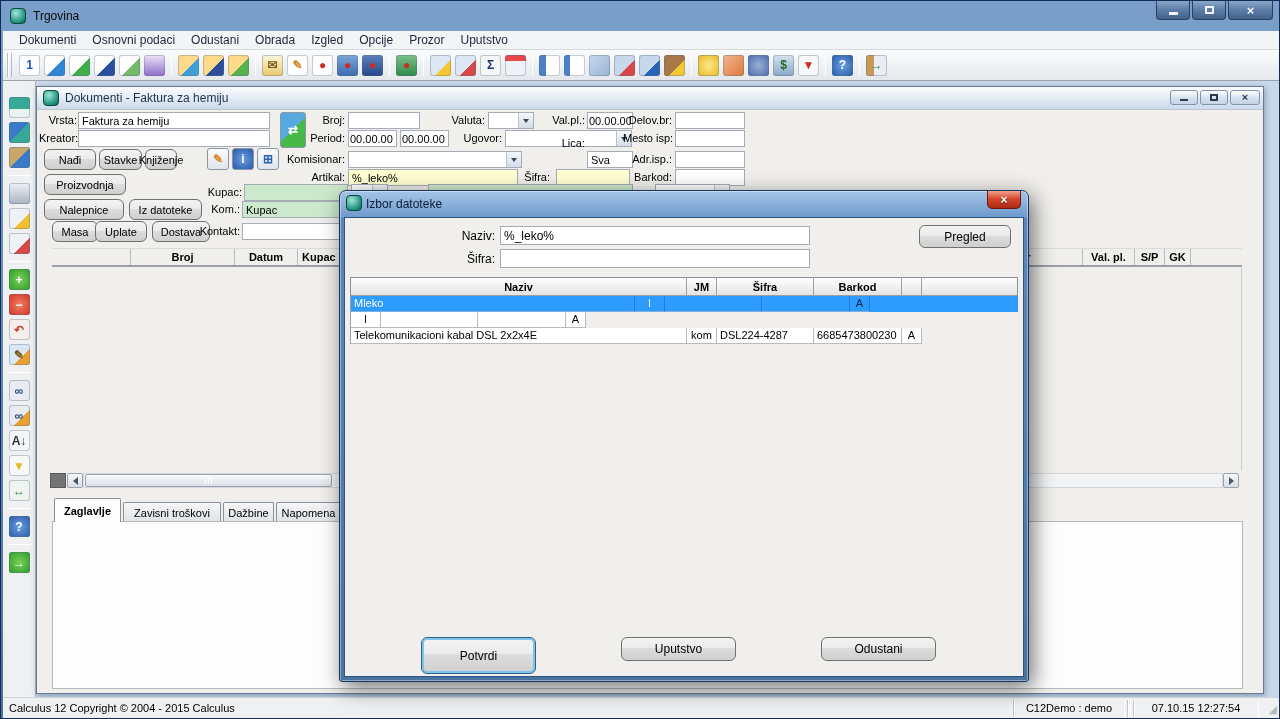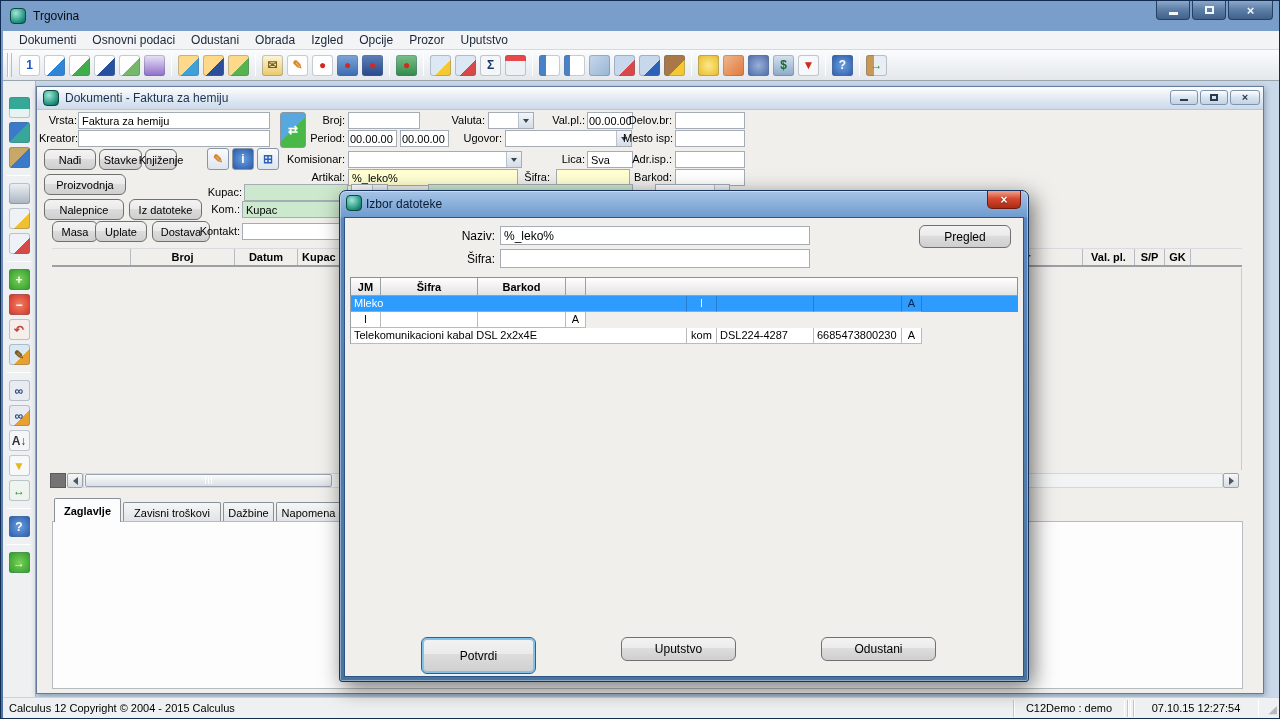--- a/index.html
+++ b/index.html
@@ -252,21 +252,21 @@
           <span style="color:#d8862a">✎</span>
         </div>
       <div class="ibtn" style="left: 195px;top:61px;background:radial-gradient(#6aa0e0,#2858a8);color:#fff">i</div>
       <div class="ibtn" style="left:220px;top:61px">
           <span style="color:#2a62b8">⊞</span>
         </div>
       <div class="lbl" style="left:243px;top:64px;width:65px">Komisionar:</div>
       <div class="combo" style="left:311px;top:64px;width:174px">
           <span class="cbtn"></span>
         </div>
-      <div class="lbl" style="left:513px;top:64px;width:35px">Lica:</div>
+      <div class="lbl" style="left:513px;top:48px;width:35px">Lica:</div>
       <input class="tb" style="left: 550px; top: 64px; width: 46px;" value="Sva">
       <div class="lbl" style="left:586px;top:64px;width:49px">Adr.isp.:</div>
       <input class="tb" style="left: 638px; top: 64px; width: 70px;" value="">
 
       <div class="lbl" style="left:264px;top:82px;width:44px">Artikal:</div>
       <input class="tb yellow" style="left: 311px; top: 82px; width: 170px;" value="%_leko%">
       <div class="lbl" style="left:483px;top:82px;width:30px">Šifra:</div>
       <input class="tb yellow" style="left: 519px; top: 82px; width: 74px;" value="">
       <div class="lbl" style="left:592px;top:82px;width:43px">Barkod:</div>
       <input class="tb" style="left: 638px; top: 82px; width: 70px;" value="">
@@ -338,29 +338,30 @@
       </div>
     <div class="dlg-content">
       <div class="lbl" style="left:92px;top:10px;width:58px">Naziv:</div>
       <input class="tb" style="left: 155px; top: 8px; width: 310px;" value="%_leko%">
       <button class="btn btn-lg" style="left:574px;top:7px;width:92px;height:23px">Pregled</button>
       <div class="lbl" style="left:92px;top:33px;width:58px">Šifra:</div>
       <input class="tb" style="left: 155px; top: 31px; width: 310px;" value="">
 
       <div class="grid">
         <div class="ghead">
+          <div class="ghcell" style="width:336px">Naziv</div>
           <div class="ghcell" style="width:30px">JM</div>
           <div class="ghcell" style="width:97px">Šifra</div>
           <div class="ghcell" style="width:88px">Barkod</div>
           <div class="ghcell" style="width:20px"></div>
           <div class="ghfill"></div>
         </div>
         <div id="grid-rows">
             <div class="grow sel">
-              <div class="gcell al" style="width: 336px;">Mleko</div>
+              <div class="gcell al" style="width: 284px;">Mleko</div>
               <div class="gcell ac" style="width: 30px;">l</div>
               <div class="gcell al" style="width: 97px;"></div>
               <div class="gcell al" style="width: 88px;"></div>
               <div class="gcell ac flag" style="width: 20px;">A</div>
               <div class="gfill"></div>
             </div>
             <div class="grow">
               <div class="gcell ac" style="width: 30px;">l</div>
               <div class="gcell al" style="width: 97px;"></div>
               <div class="gcell al" style="width: 88px;"></div>

